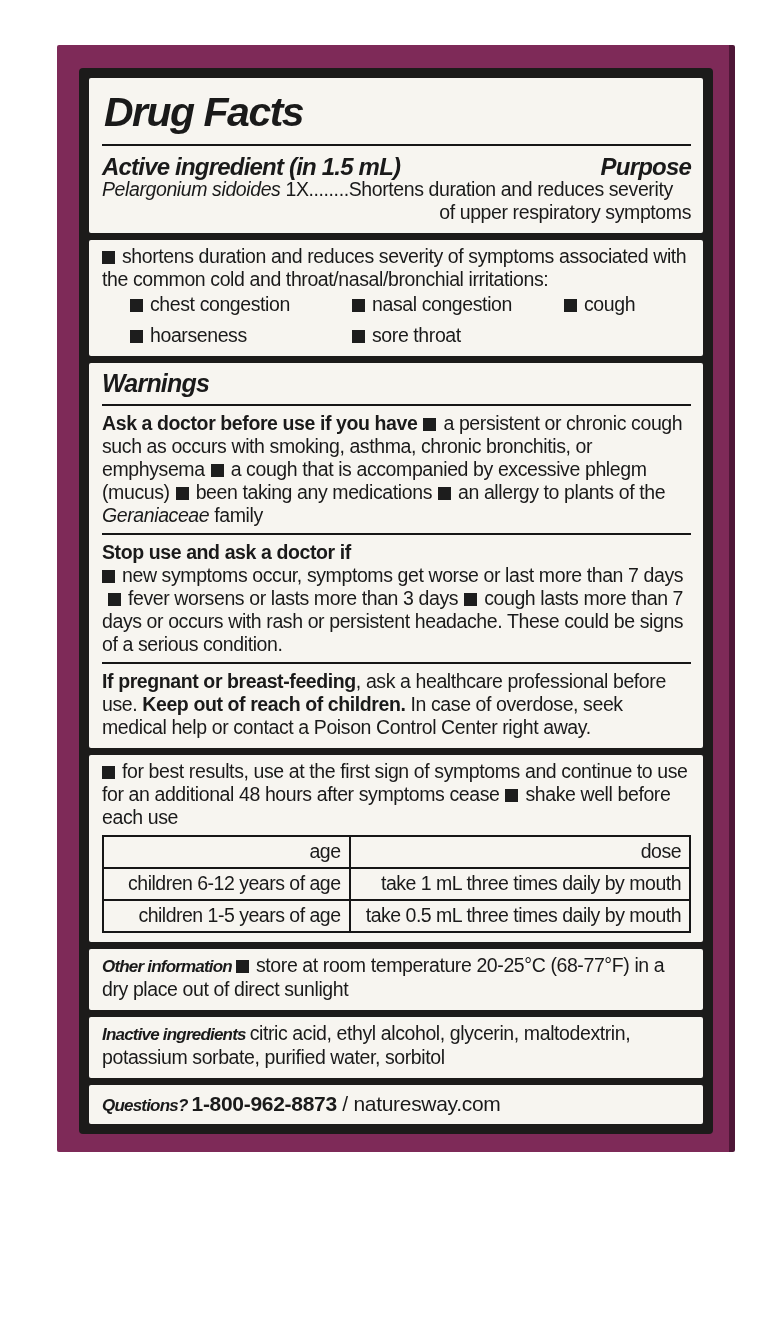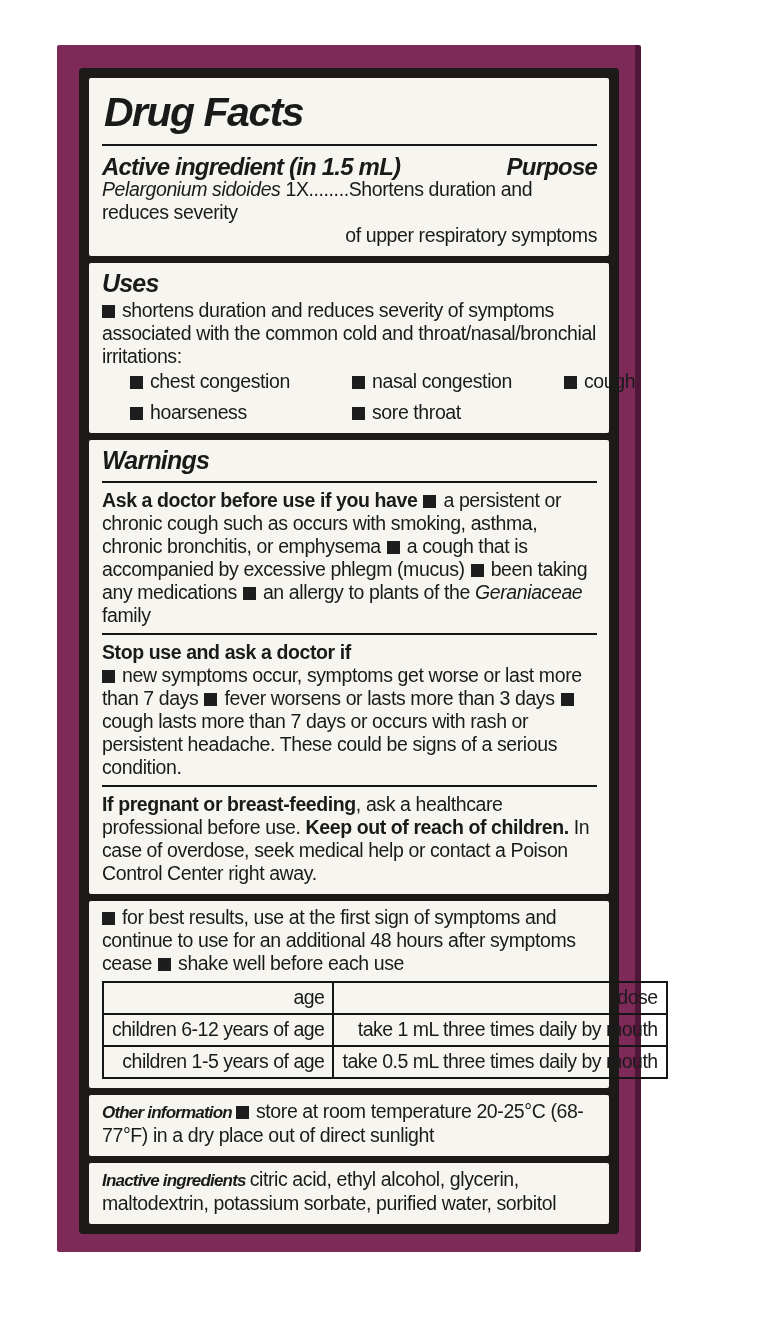--- a/index.html
+++ b/index.html
@@ -5,21 +5,21 @@
   html,body{margin:0;padding:0;background:#ffffff;}
   .page{
     position:relative;
     width:780px;height:1339px;
     background:#ffffff;
     overflow:hidden;
     font-family:"Liberation Sans","DejaVu Sans",sans-serif;
     color:#1a1a1a;
   }
   .panel{
-    position:absolute;left:57px;top:45px;width:584px;
+    position:absolute;left:57px;top:45px;width:678px;
     box-sizing:border-box;
     background:#7e2a58;
     border-right:6px solid #4e1737;
     border-radius:2px;
     padding:23px 16px 18px 22px;
   }
   .frame{
     background:#1c1b1a;
     border-radius:4px;
     padding:10px;
@@ -94,21 +94,20 @@
         <div class="title-rule"></div>
         <div class="ai-row">
           <span class="ai-head"><span>Active ingredient</span><span class="ai-small"> (in 1.5 mL)</span></span>
           <span class="purpose">Purpose</span>
         </div>
         <p class="body"><span class="i">Pelargonium sidoides</span><span> 1X........Shortens duration and reduces severity</span></p>
         <p class="body right-line">of upper respiratory symptoms</p>
       </div>
 
       <div class="box">
-        <div class="sect-head">Uses</div>
         <p class="body"><span class="sq"></span><span>shortens duration and reduces severity of symptoms associated with the common cold and throat/nasal/bronchial irritations:</span></p>
         <div class="uses-grid">
           <span class="uses-item"><span class="sq"></span><span>chest congestion</span></span>
           <span class="uses-item"><span class="sq"></span><span>nasal congestion</span></span>
           <span class="uses-item"><span class="sq"></span><span>cough</span></span>
           <span class="uses-item"><span class="sq"></span><span>hoarseness</span></span>
           <span class="uses-item"><span class="sq"></span><span>sore throat</span></span>
           <span></span>
         </div>
       </div>
@@ -145,16 +144,19 @@
       </div>
 
       <div class="box">
         <p class="body"><span class="inline-head">Other information</span><span><span class="sq"></span><span>store at room temperature 20-25°C (68-77°F) in a dry place out of direct sunlight</span></span></p>
       </div>
 
       <div class="box">
         <p class="body"><span class="inline-head">Inactive ingredients</span><span>citric acid, ethyl alcohol, glycerin, maltodextrin, potassium sorbate, purified water, sorbitol</span></p>
       </div>
 
+      <div class="box q-box">
+        <p class="body"><span class="inline-head">Questions?</span><span class="q-phone">1-800-962-8873</span><span class="q-site"> / </span><span class="q-site">naturesway.com</span></p>
+      </div>
 
     </div>
   </div>
 </div>
 
 </body></html>

